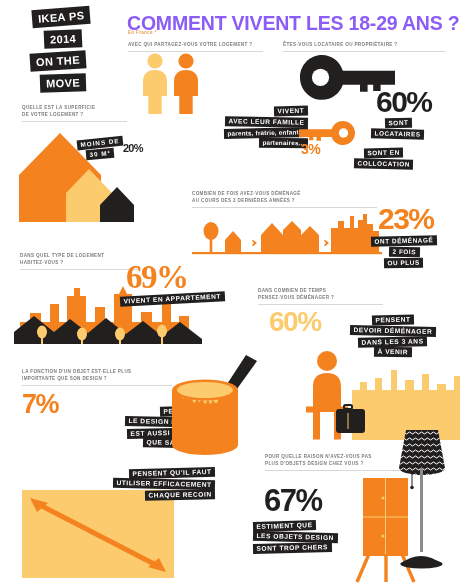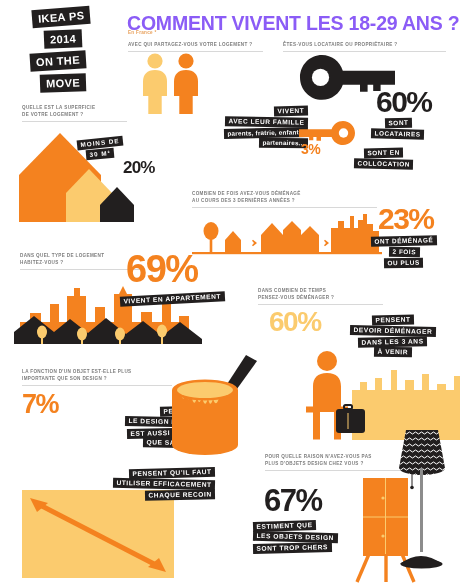--- a/index.html
+++ b/index.html
@@ -172,21 +172,21 @@
       <path d="M50 66 L73 42 L96 66 L96 95 L50 95 Z" fill="#FBCB6E"></path>
       <path d="M84 78 L101 60 L118 78 L118 95 L84 95 Z" fill="#221F1F"></path>
     </svg>
   </div>
 
   <div class="abs lab center" style="left:66px;top:138px;width:68px;font-size:6.3px;">
     <span style="transform:rotate(-6deg);letter-spacing:1px;">MOINS DE</span>
     <span style="transform:rotate(-5deg);margin-top:.8px;letter-spacing:1px;">30 M²</span>
   </div>
 
-  <div class="abs pct black" style="left:123px;top:160px;font-size:17px;letter-spacing:-.8px;">20%</div>
+  <div class="abs pct black" style="left:123px;top:144px;font-size:11px;letter-spacing:-.8px;">20%</div>
 
   <div class="abs" style="left:192px;top:190px;width:185px;">
     <div class="q">
       <div>COMBIEN DE FOIS AVEZ-VOUS DÉMÉNAGÉ</div>
       <div>AU COURS DES 3 DERNIÈRES ANNÉES ?</div>
     </div>
   </div>
 
   <div class="abs" style="left:192px;top:212px;">
     <svg width="190" height="46" viewBox="0 0 190 46">
@@ -241,21 +241,21 @@
         <ellipse cx="68" cy="52" rx="5" ry="6.5"></ellipse>
           <rect x="67" y="57" width="2" height="5"></rect>
         <ellipse cx="106" cy="52" rx="5" ry="6.5"></ellipse>
           <rect x="105" y="57" width="2" height="5"></rect>
         <ellipse cx="148" cy="49" rx="5" ry="6.5"></ellipse>
           <rect x="147" y="54" width="2" height="8"></rect>
       </g>
     </svg>
   </div>
 
-  <div class="abs pct orange" style="left:126px;top:252px;font-size:38px;">69%</div>
+  <div class="abs pct orange" style="left:126px;top:263px;font-size:33px;font-family:Liberation Serif, serif;">69%</div>
 
   <div class="abs lab" style="left:120px;top:294px;width:120px;font-size:6.6px;">
     <span style="transform:rotate(-3deg);">VIVENT EN APPARTEMENT</span>
   </div>
 
   <div class="abs" style="left:258px;top:287px;width:125px;">
     <div class="q">
       <div>DANS COMBIEN DE TEMPS</div>
       <div>PENSEZ-VOUS DÉMÉNAGER ?</div>
     </div>

